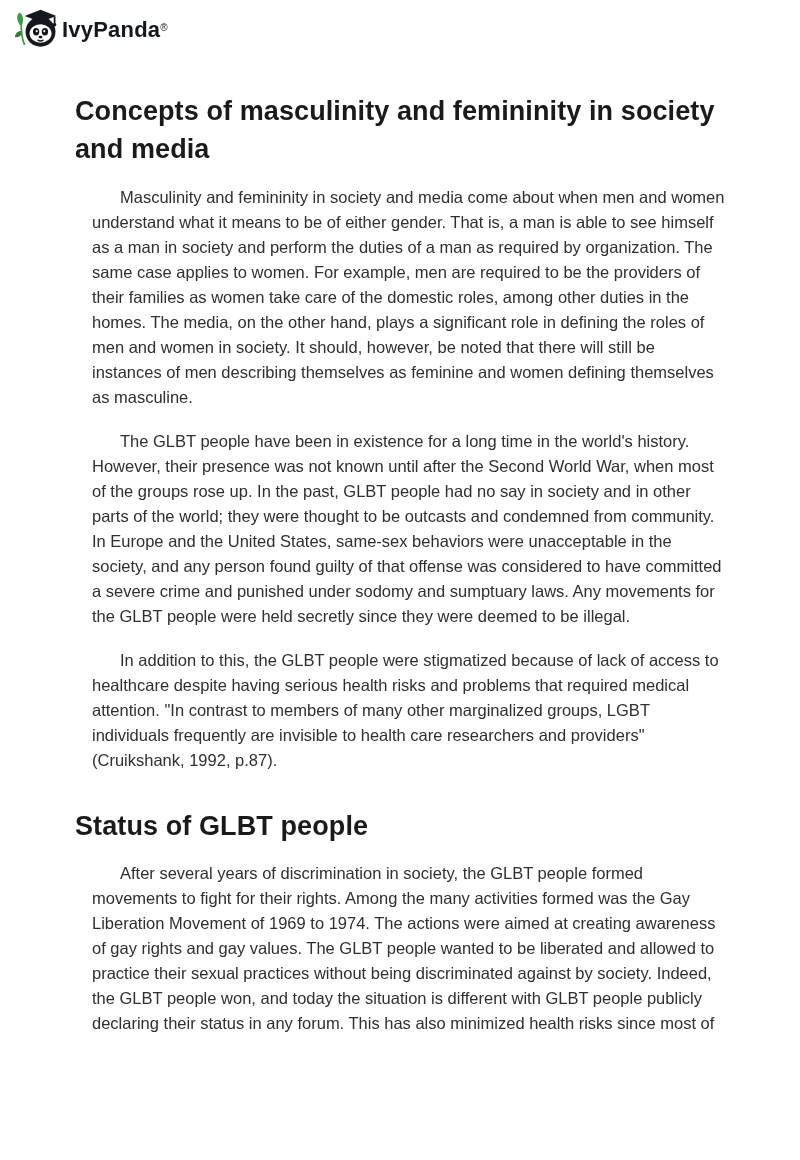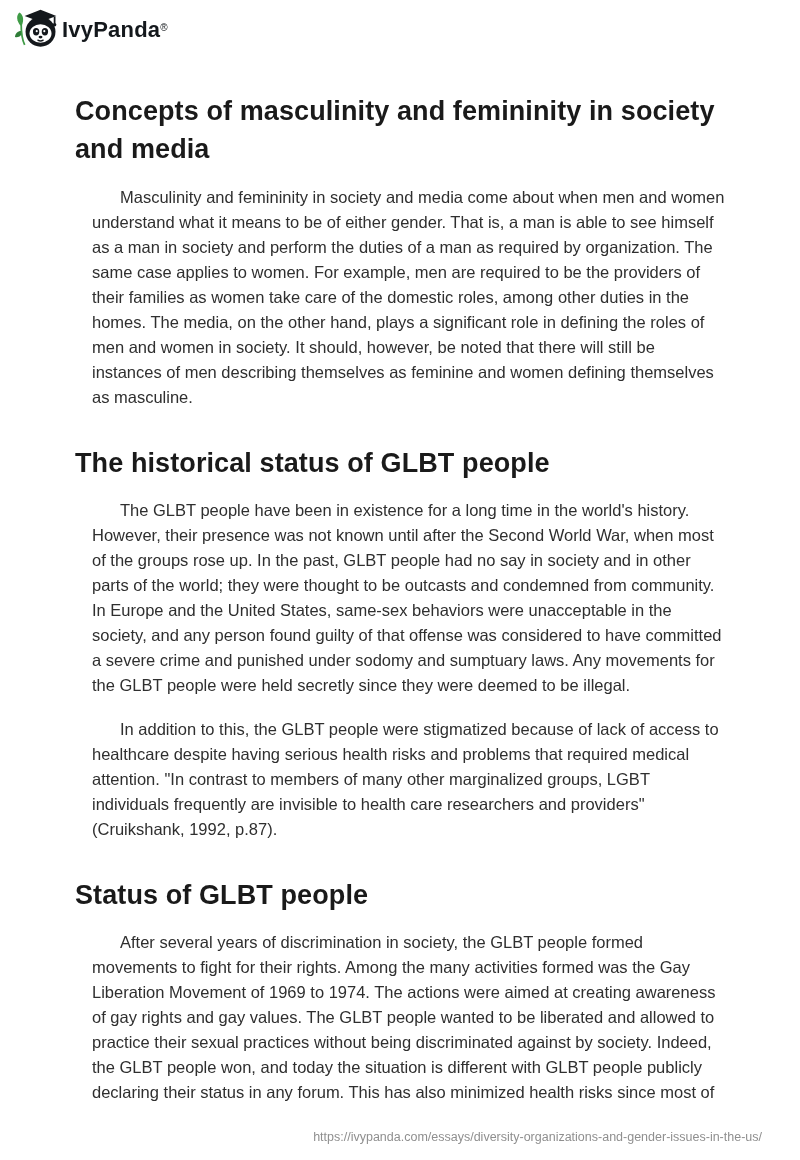--- a/index.html
+++ b/index.html
@@ -106,24 +106,22 @@
         <span class="brand-text">IvyPanda</span><span class="brand-tm">®</span>
       </div>
     </div>
   </div>
 
   <div class="content">
 
     <h2 class="section-heading first">Concepts of masculinity and femininity in society and media</h2>
     <p class="body-paragraph">Masculinity and femininity in society and media come about when men and women understand what it means to be of either gender. That is, a man is able to see himself as a man in society and perform the duties of a man as required by organization. The same case applies to women. For example, men are required to be the providers of their families as women take care of the domestic roles, among other duties in the homes. The media, on the other hand, plays a significant role in defining the roles of men and women in society. It should, however, be noted that there will still be instances of men describing themselves as feminine and women defining themselves as masculine.</p>
 
-    <h2 class="section-heading">The historical status of GLBT people</h2>
     <p class="body-paragraph">The GLBT people have been in existence for a long time in the world's history. However, their presence was not known until after the Second World War, when most of the groups rose up. In the past, GLBT people had no say in society and in other parts of the world; they were thought to be outcasts and condemned from community. In Europe and the United States, same-sex behaviors were unacceptable in the society, and any person found guilty of that offense was considered to have committed a severe crime and punished under sodomy and sumptuary laws. Any movements for the GLBT people were held secretly since they were deemed to be illegal.</p>
     <p class="body-paragraph">In addition to this, the GLBT people were stigmatized because of lack of access to healthcare despite having serious health risks and problems that required medical attention. "In contrast to members of many other marginalized groups, LGBT individuals frequently are invisible to health care researchers and providers" (Cruikshank, 1992, p.87).</p>
 
     <h2 class="section-heading">Status of GLBT people</h2>
     <p class="body-paragraph">After several years of discrimination in society, the GLBT people formed movements to fight for their rights. Among the many activities formed was the Gay Liberation Movement of 1969 to 1974. The actions were aimed at creating awareness of gay rights and gay values. The GLBT people wanted to be liberated and allowed to practice their sexual practices without being discriminated against by society. Indeed, the GLBT people won, and today the situation is different with GLBT people publicly declaring their status in any forum. This has also minimized health risks since most of</p>
 
   </div>
 
-  <a class="footer">https://ivypanda.com/essays/diversity-organizations-and-gender-issues-in-the-us/</a>
 
 </div>
 
 </body></html>

